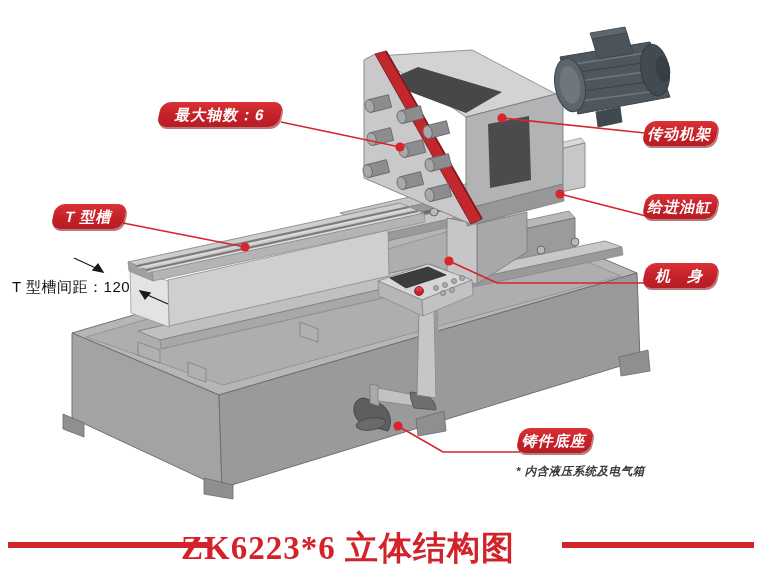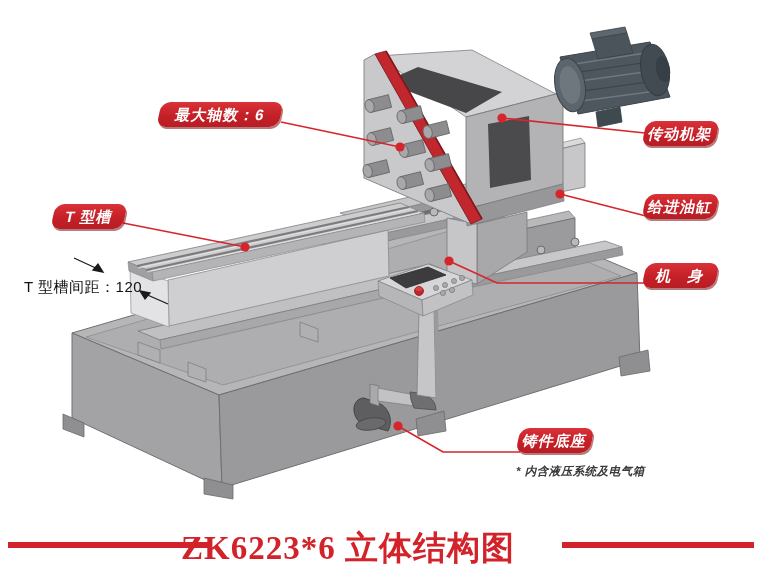--- a/index.html
+++ b/index.html
@@ -238,19 +238,19 @@
   <div class="callout" style="left:644px;top:194px;width:73px;height:25px;">给进油缸</div>
 
   <div class="callout" style="left:644px;top:263px;width:73px;height:25px;">机　身</div>
 
   <div class="callout" style="left:53px;top:204px;width:72px;height:25px;">T 型槽</div>
 
   <div class="callout" style="left:518px;top:428px;width:74px;height:25px;">铸件底座</div>
 
   <div class="note" style="left:516px;top:452px;">* 内含液压系统及电气箱</div>
 
-  <div class="dim-text" style="left:24px;top:278px;">T 型槽间距：120</div>
+  <div class="dim-text" style="left:12px;top:278px;">T 型槽间距：120</div>
 
   <div class="title-bar" id="title-bar-left"></div>
   <div class="title-text">ZK6223*6 立体结构图</div>
   <div class="title-bar" id="title-bar-right"></div>
 
 </div>
 
 </body></html>

